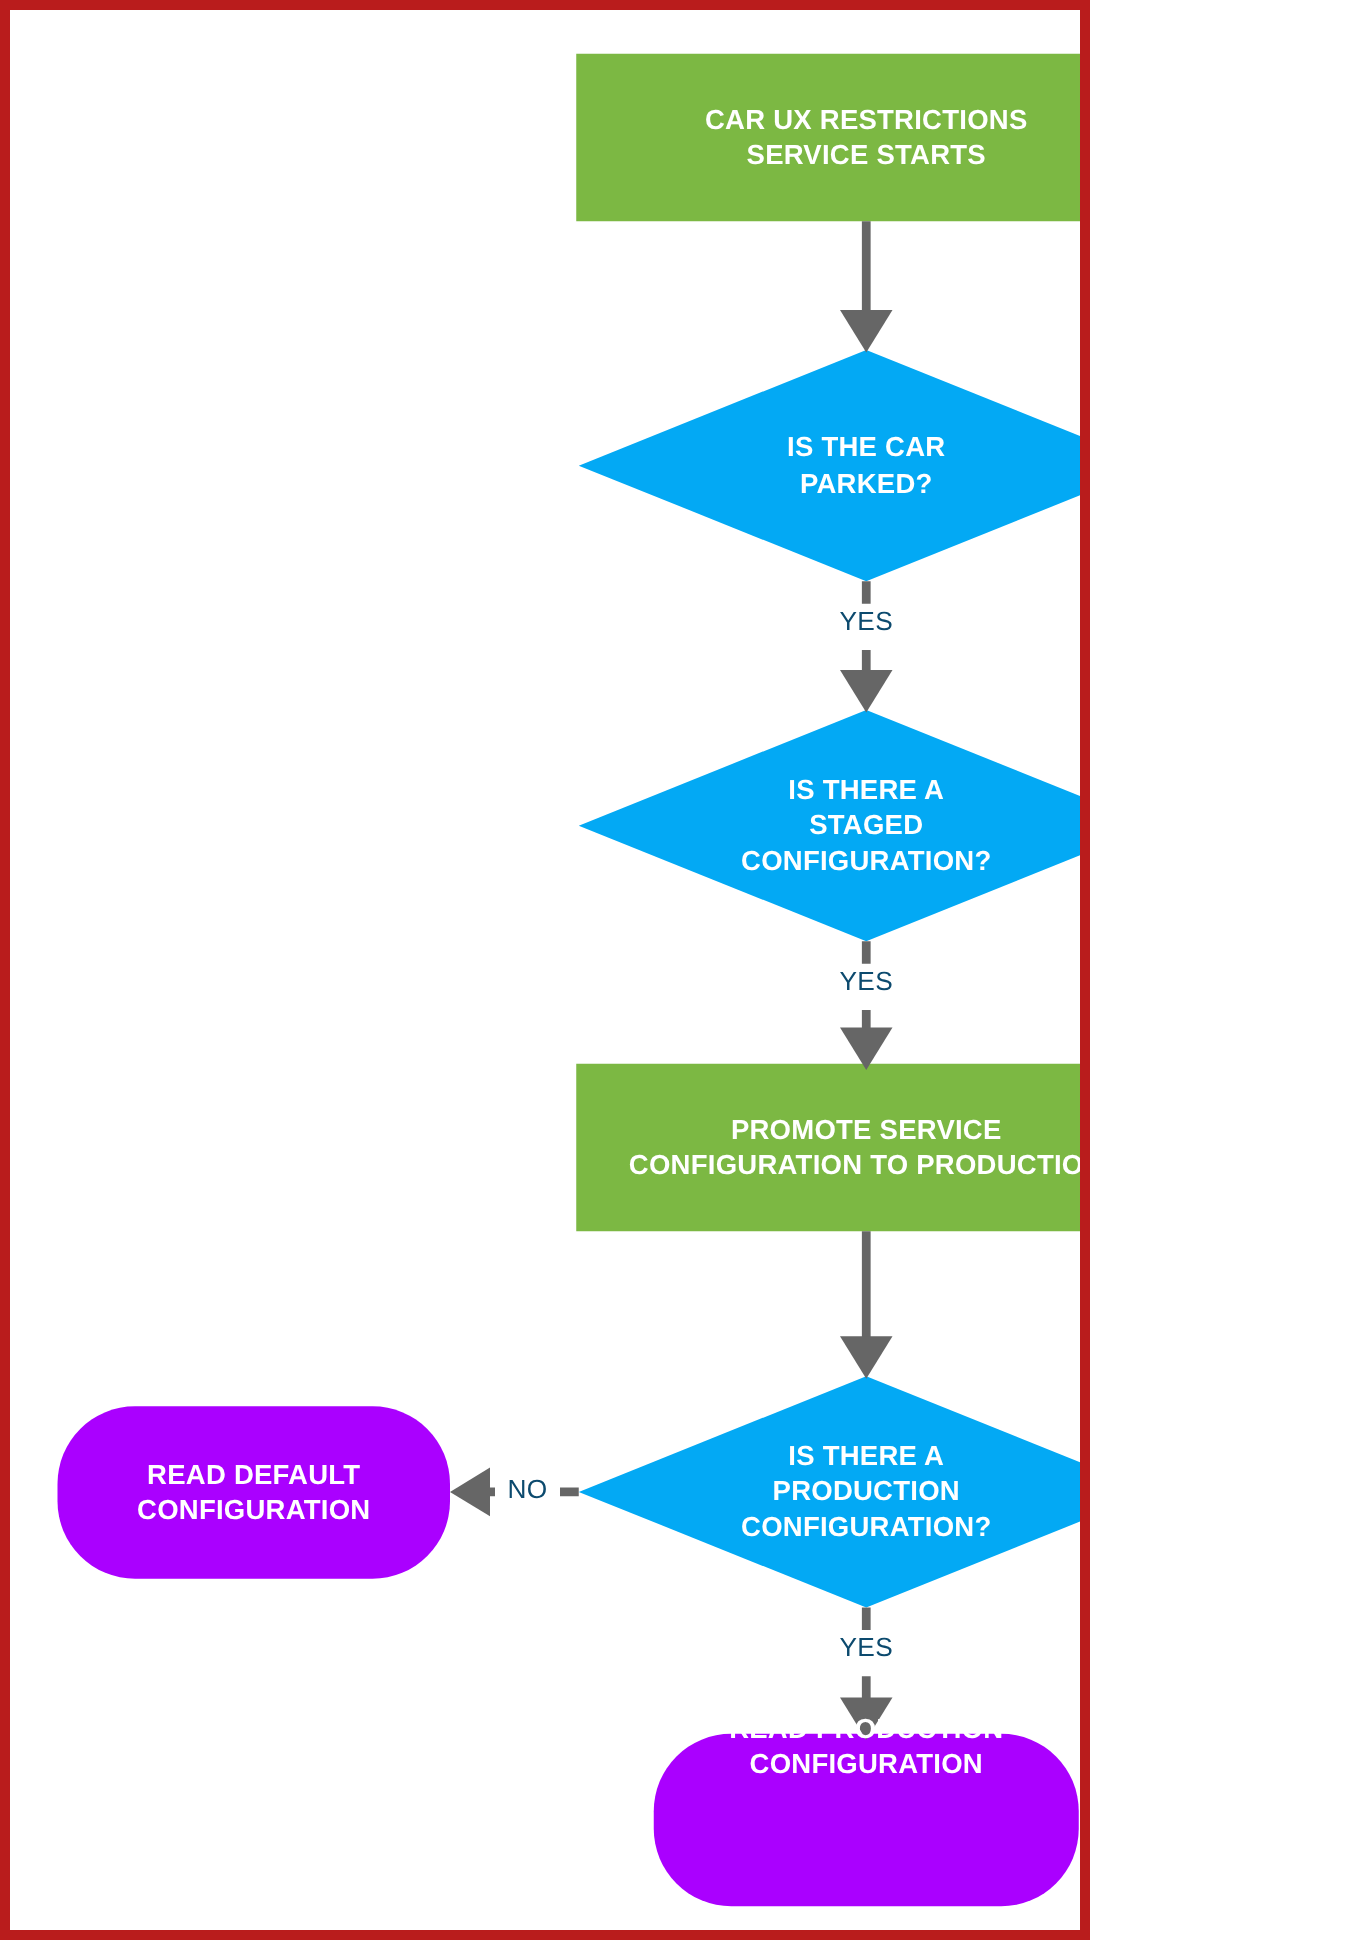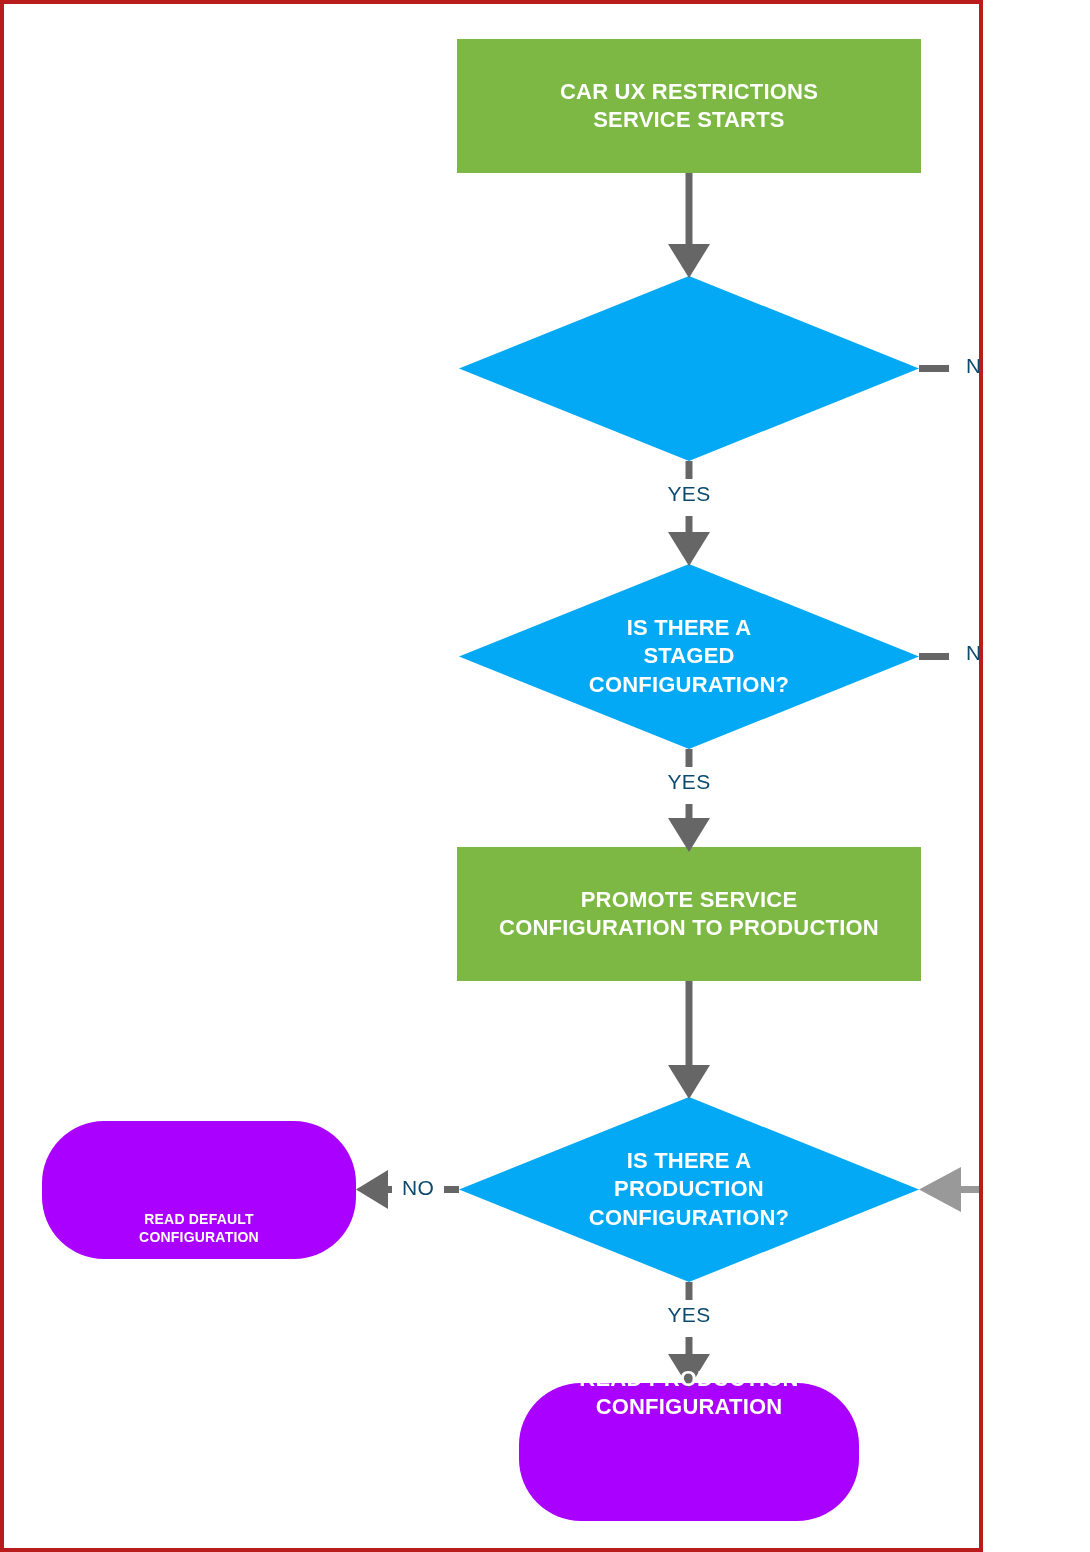--- a/index.html
+++ b/index.html
@@ -6,24 +6,24 @@
   html, body {
     margin: 0;
     padding: 0;
     background: #ffffff;
   }
   body {
     font-family: "Liberation Sans", sans-serif;
   }
   #canvas {
     position: relative;
-    width: 983px;
+    width: 872px;
     height: 1552px;
     background: #ffffff;
-    border: 4px solid #b91c1c;
+    border: 8px solid #b91c1c;
     box-sizing: border-box;
     overflow: hidden;
   }
   #flow-svg {
     position: absolute;
     left: 0;
     top: 0;
     width: 1090px;
     height: 1552px;
   }
@@ -109,33 +109,35 @@
 
     <g stroke="#999999" stroke-width="7" fill="#999999">
       <line x1="1050" y1="1185.5" x2="952" y2="1185.5"></line>
       <polygon points="915,1185.5 957,1163 957,1208" stroke="none"></polygon>
     </g>
   </svg>
 
   <div class="node-label" style="left:453px; top:35px; width:464px; height:134px; font-size:22px;">CAR UX RESTRICTIONS
 SERVICE STARTS</div>
 
+  <div class="node-label" style="left:455px; top:272px; width:460px; height:185px; font-size:22px;">IS THE CAR
+PARKED?</div>
 
   <div class="node-label" style="left:455px; top:560px; width:460px; height:185px; font-size:22px;">IS THERE A
 STAGED
 CONFIGURATION?</div>
 
   <div class="node-label" style="left:453px; top:843px; width:464px; height:134px; font-size:22px;">PROMOTE SERVICE
 CONFIGURATION TO PRODUCTION</div>
 
   <div class="node-label" style="left:455px; top:1093px; width:460px; height:185px; font-size:22px;">IS THERE A
 PRODUCTION
 CONFIGURATION?</div>
 
-  <div class="node-label" style="left:38px; top:1117px; width:314px; height:138px; font-size:14px;margin-top:39px;">READ DEFAULT
+  <div class="node-label" style="left:38px; top:1117px; width:314px; height:138px; font-size:22px;">READ DEFAULT
 CONFIGURATION</div>
 
   <div class="node-label" style="left:515px; top:1320px; width:340px; height:138px; font-size:22px;">READ PRODUCTION
 CONFIGURATION</div>
 
   <div class="edge-label" style="left:948px; top:350px; width:60px;">NO</div>
 
   <div class="edge-label" style="left:655px; top:478px; width:60px;">YES</div>
 
   <div class="edge-label" style="left:948px; top:637px; width:60px;">NO</div>

